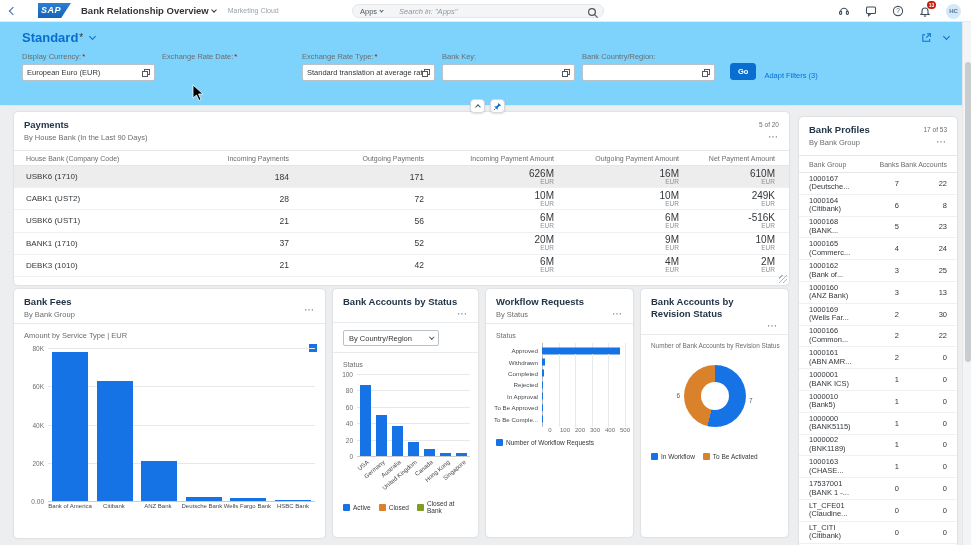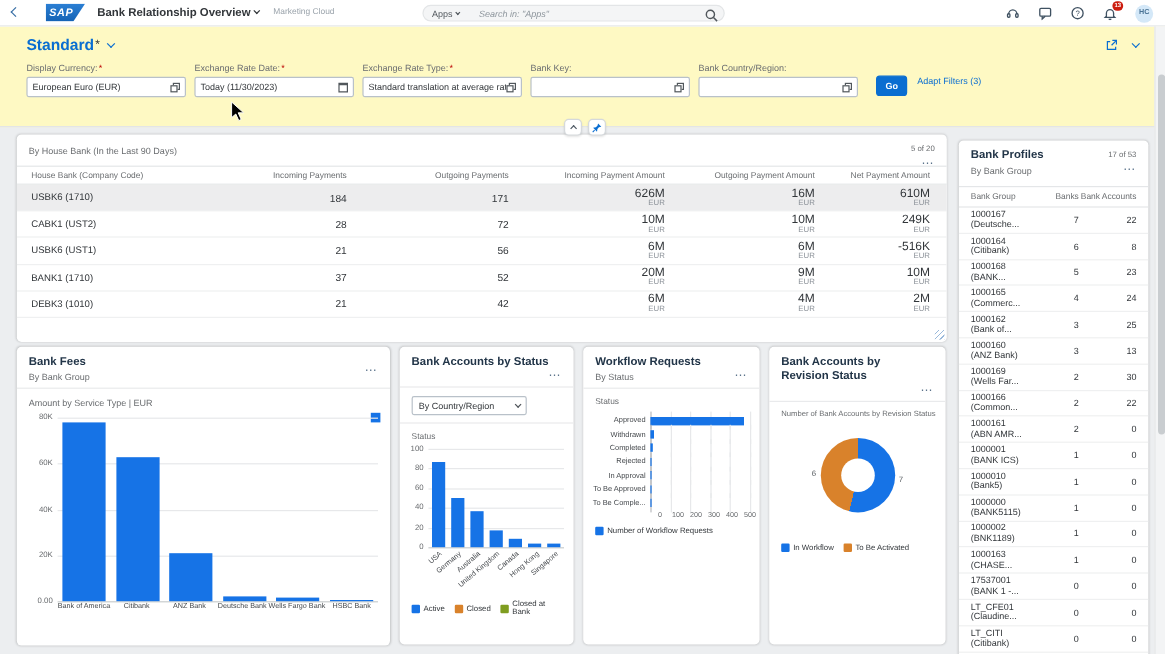--- a/index.html
+++ b/index.html
@@ -19,39 +19,39 @@
   .scope { color:#51575c; display:flex; align-items:center; gap:3px; cursor:pointer; }
   .scope .chev { width:3px; height:3px; margin-top:-1px; }
   .searchph { color:#8d959c; font-style:italic; margin-left:16px; flex:1; }
   .shellicons { position:absolute; right:10px; top:0; height:22px; display:flex; align-items:center; gap:15px; }
   .sic { width:12px; height:12px; color:#3f5161; position:relative; cursor:pointer; }
   .sic svg { width:12px; height:12px; display:block; }
   .badge { position:absolute; top:-4px; right:-5px; min-width:9px; height:8px; background:#cc1c0e; border-radius:5px; color:#fff; font-size:5px; line-height:8px; text-align:center; padding:0 1px; font-weight:bold; }
   .avatar { width:15px; height:15px; border-radius:50%; background:#d4e8f8; color:#4a7496; font-size:6px; font-weight:bold; display:flex; align-items:center; justify-content:center; cursor:pointer; }
 
   
-  .filterbar { position:absolute; top:22px; left:0; width:971px; height:84px; background:#fef9c3; border-bottom:1px solid #e3e5e7; z-index:20; }
+  .filterbar { position:absolute; top:22px; left:0; width:971px; height:84px; background:#7dd3fc; border-bottom:1px solid #e3e5e7; z-index:20; }
   .variantrow { display:flex; align-items:center; padding:8px 22px 0 22px; }
   .vtitle { font-size:13px; font-weight:bold; color:#0a6ed1; }
   .vstar { font-size:10px; color:#32363a; margin-left:1px; vertical-align:top; }
   .variantrow .chev { color:#0a6ed1; width:5px; height:5px; margin-left:7px; margin-top:-2px; cursor:pointer; }
   .vspacer { flex:1; }
   .shareic { color:#0a6ed1; display:flex; align-items:center; gap:5px; cursor:pointer; }
   .shareic svg { width:11px; height:11px; }
   .fieldsrow { display:flex; align-items:flex-end; padding:6px 10px 0 22px; }
   .ffield { width:133px; margin-right:7px; }
   .flabel { font-size:7.5px; color:#6a6d70; margin-bottom:3px; white-space:nowrap; overflow:hidden; }
   .req { color:#b00; margin-left:1px; }
   .finput { height:17px; background:#fff; border:1px solid #b9c1c9; border-radius:2px; display:flex; align-items:center; padding:0 4px; cursor:text; }
   .fval { flex:1; font-size:7.5px; color:#32363a; white-space:nowrap; overflow:hidden; }
   .ic-vh { position:relative; width:8px; height:8px; flex:0 0 8px; cursor:pointer; }
   .ic-vh::before { content:""; position:absolute; right:0; top:0; width:4px; height:4px; border:1px solid #51575c; background:#fff; }
   .ic-vh::after { content:""; position:absolute; left:0; bottom:0; width:4px; height:4px; border:1px solid #51575c; background:#fff; }
   .ic-cal { width:8px; height:8px; flex:0 0 8px; border:1px solid #51575c; border-top:2.5px solid #51575c; cursor:pointer; }
-  .factions { display:flex; align-items:flex-start; gap:8px; margin:12px 0 1px 8px; white-space:nowrap; }
+  .factions { display:flex; align-items:flex-end; gap:8px; margin:12px 0 1px 8px; white-space:nowrap; }
   .gobtn { background:#0a6ed1; color:#fff; font-size:7.5px; font-weight:bold; border:1px solid #0a6ed1; border-radius:3px; padding:3px 7px; cursor:pointer; }
   .adaptlink { color:#0a6ed1; font-size:7.5px; cursor:pointer; }
   .fbtns { position:absolute; left:470px; top:84px; transform:translateY(-50%); display:flex; gap:5px; z-index:25; }
   .fbtn { width:15px; height:14px; background:#fff; border:1px solid #d5d9dc; border-radius:4px; box-shadow:0 1px 2px rgba(0,0,0,.12); display:flex; align-items:center; justify-content:center; cursor:pointer; }
   .fbtn .chev { width:4px; height:4px; transform:rotate(-135deg); color:#4a5560; margin-top:2px; }
   .fbtn svg { width:9px; height:9px; }
 
   
   .card { position:absolute; background:#fff; border-radius:4px; box-shadow:0 0 2px rgba(0,0,0,.18); overflow:hidden; }
   .chead { padding:7px 10px 4px 10px; position:relative; }
@@ -213,24 +213,20 @@
     <div style="display:flex">
         <div class="ffield">
           <div class="flabel">Display Currency:<span class="req">*</span></div>
           <div class="finput">
             <span class="fval">European Euro (EUR)</span>
             <span class="ic-vh"></span>
           </div>
         </div>
         <div class="ffield">
           <div class="flabel">Exchange Rate Date:<span class="req">*</span></div>
-          <div class="finput">
-            <span class="fval">Today (11/30/2023)</span>
-            <span class="ic-cal"></span>
-          </div>
         </div>
         <div class="ffield">
           <div class="flabel">Exchange Rate Type:<span class="req">*</span></div>
           <div class="finput">
             <span class="fval">Standard translation at average rate (...</span>
             <span class="ic-vh"></span>
           </div>
         </div>
         <div class="ffield">
           <div class="flabel">Bank Key:</div>
@@ -261,20 +257,21 @@
       <svg viewBox="0 0 10 10">
           <path d="M6 1 L9 4 L6.8 4.6 L5.4 6 L5 8.6 L1.4 5 L4 4.6 L5.4 3.2 Z" fill="#0a6ed1"></path>
           <line x1="2.8" y1="7.2" x2="1" y2="9" stroke="#0a6ed1" stroke-width="1"></line>
         </svg>
     </span>
   </div>
 </section>
 
 <section class="card" id="card-payments">
   <div class="chead">
+    <div class="ctitle">Payments</div>
     <div class="csub">By House Bank (In the Last 90 Days)</div>
     <span class="ccount">5 of 20</span>
     <span class="cmenu" style="top:22px">⋯</span>
   </div>
   <div class="pgrid phead">
     <div class="pc">House Bank (Company Code)</div>
     <div class="pc num">Incoming Payments</div>
     <div class="pc num">Outgoing Payments</div>
     <div class="pc num">Incoming Payment Amount</div>
     <div class="pc num">Outgoing Payment Amount</div>

